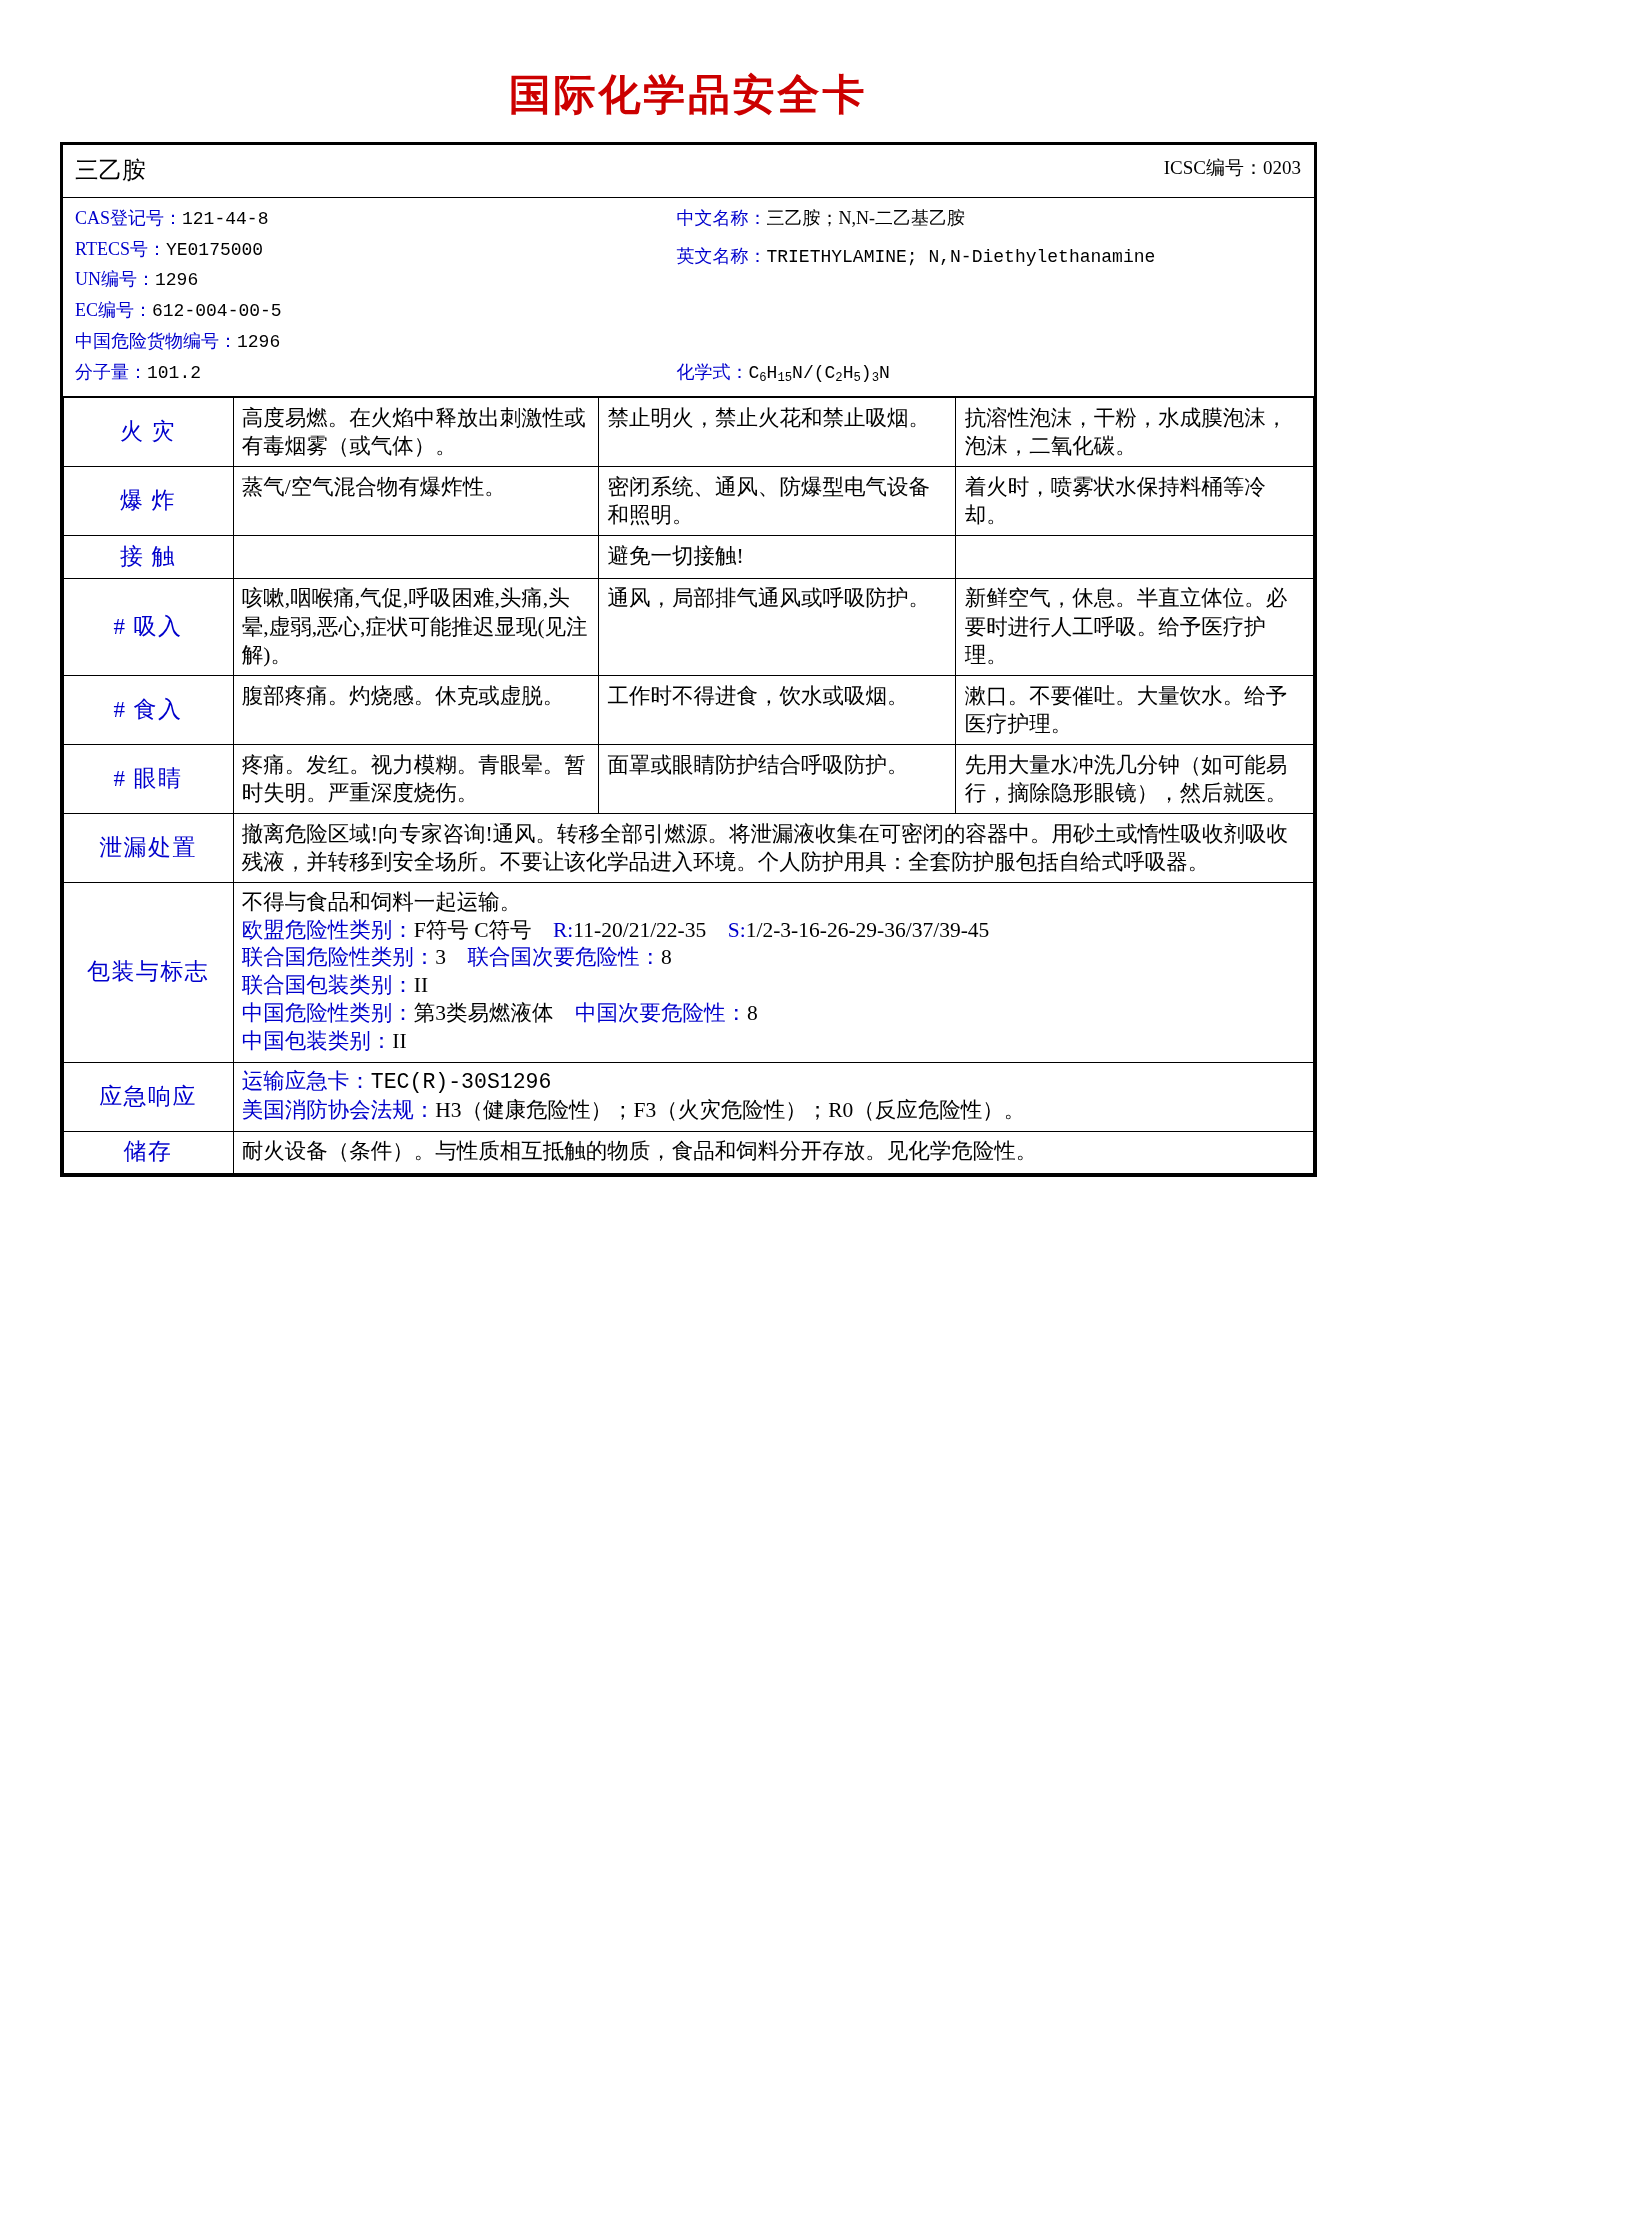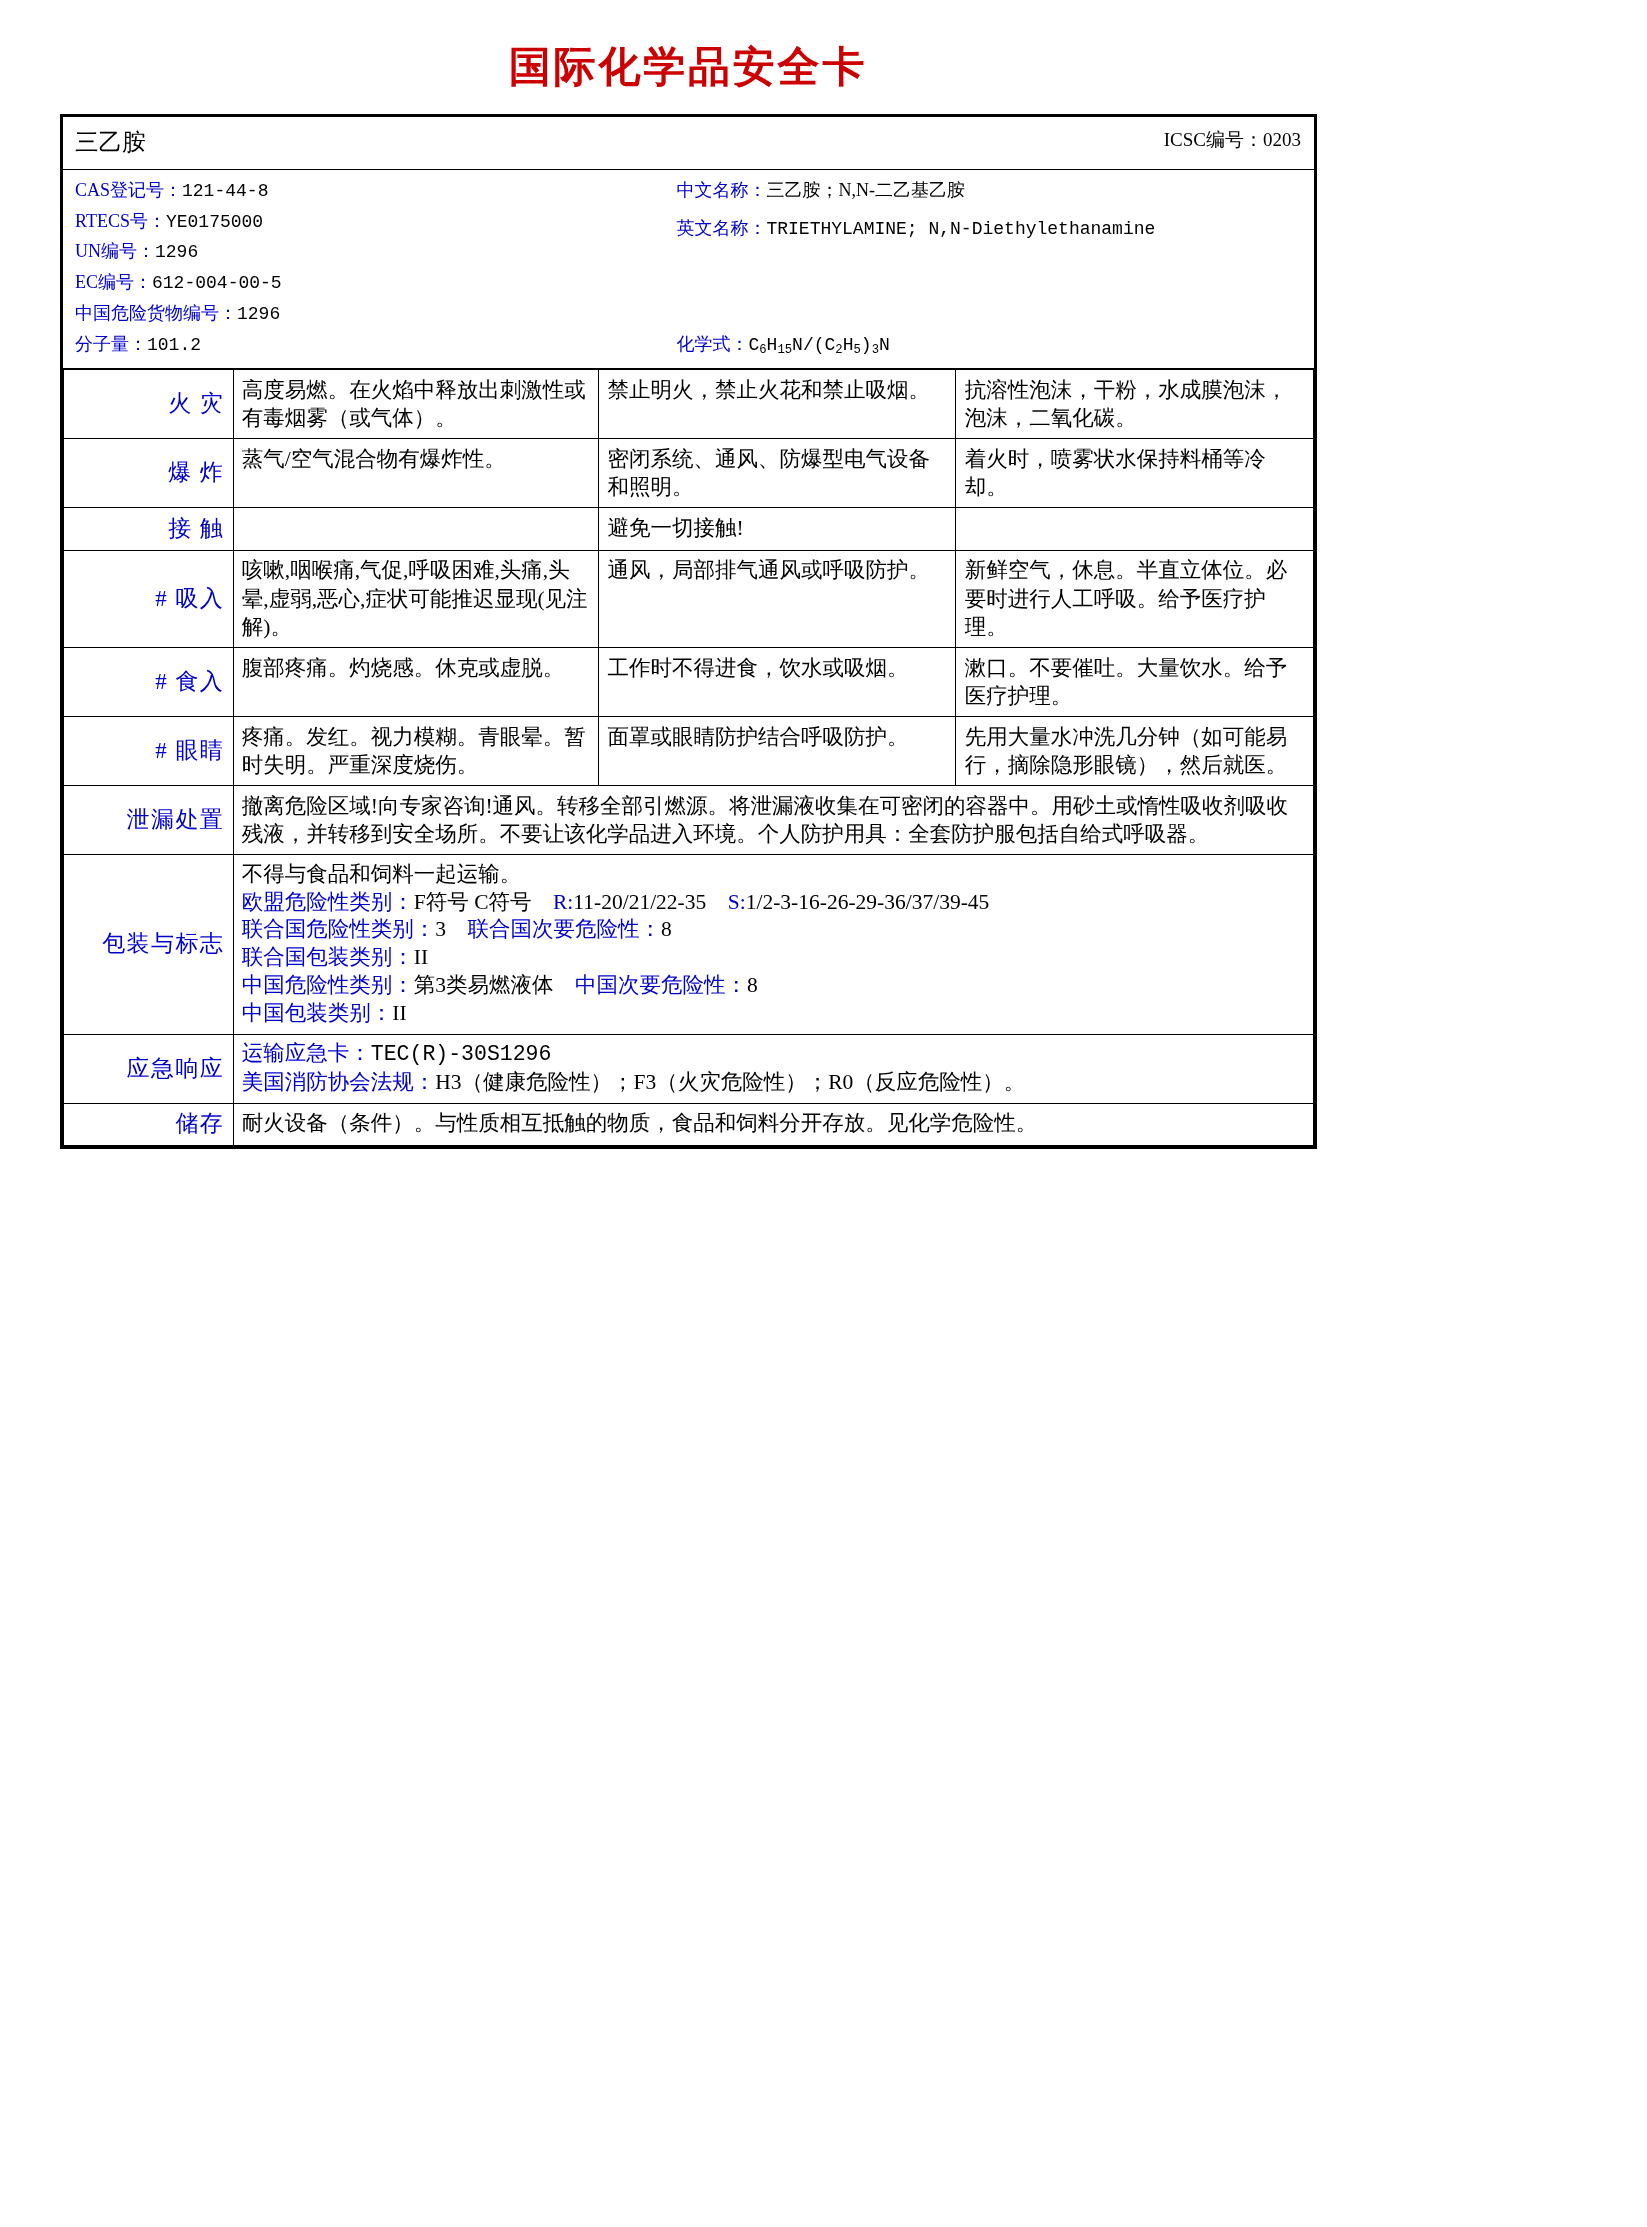--- a/index.html
+++ b/index.html
@@ -9,20 +9,21 @@
   }
   body {
     width: 1648px;
     font-family: "Liberation Serif", "DejaVu Serif", serif;
     color: #000000;
   }
   .page {
     width: 1376px;
     box-sizing: border-box;
     padding: 0;
+    margin-top: 28px;
   }
   .doc-title {
     text-align: center;
     color: #cc0000;
     font-family: "Liberation Sans", "DejaVu Sans", sans-serif;
     font-weight: bold;
     font-size: 42px;
     letter-spacing: 2.8px;
     padding-top: 39px;
     padding-bottom: 19.4px;
@@ -74,21 +75,21 @@
     padding-bottom: 7px;
     padding-top: 5.6px;
   }
   .mono { font-family: "Liberation Mono", "DejaVu Sans Mono", monospace; }
   .col-cat { width: 139px; }
   .col-a { width: 299px; }
   .col-b { width: 292px; }
   .col-c { width: 292px; }
 
   .cat {
-    text-align: right;
+    text-align: center;
     color: #0000cc;
     font-size: 23px;
     vertical-align: middle;
     letter-spacing: 1.4px;
   }
   .colhead {
     text-align: center;
     color: #0000cc;
     font-size: 25px;
     vertical-align: middle;

